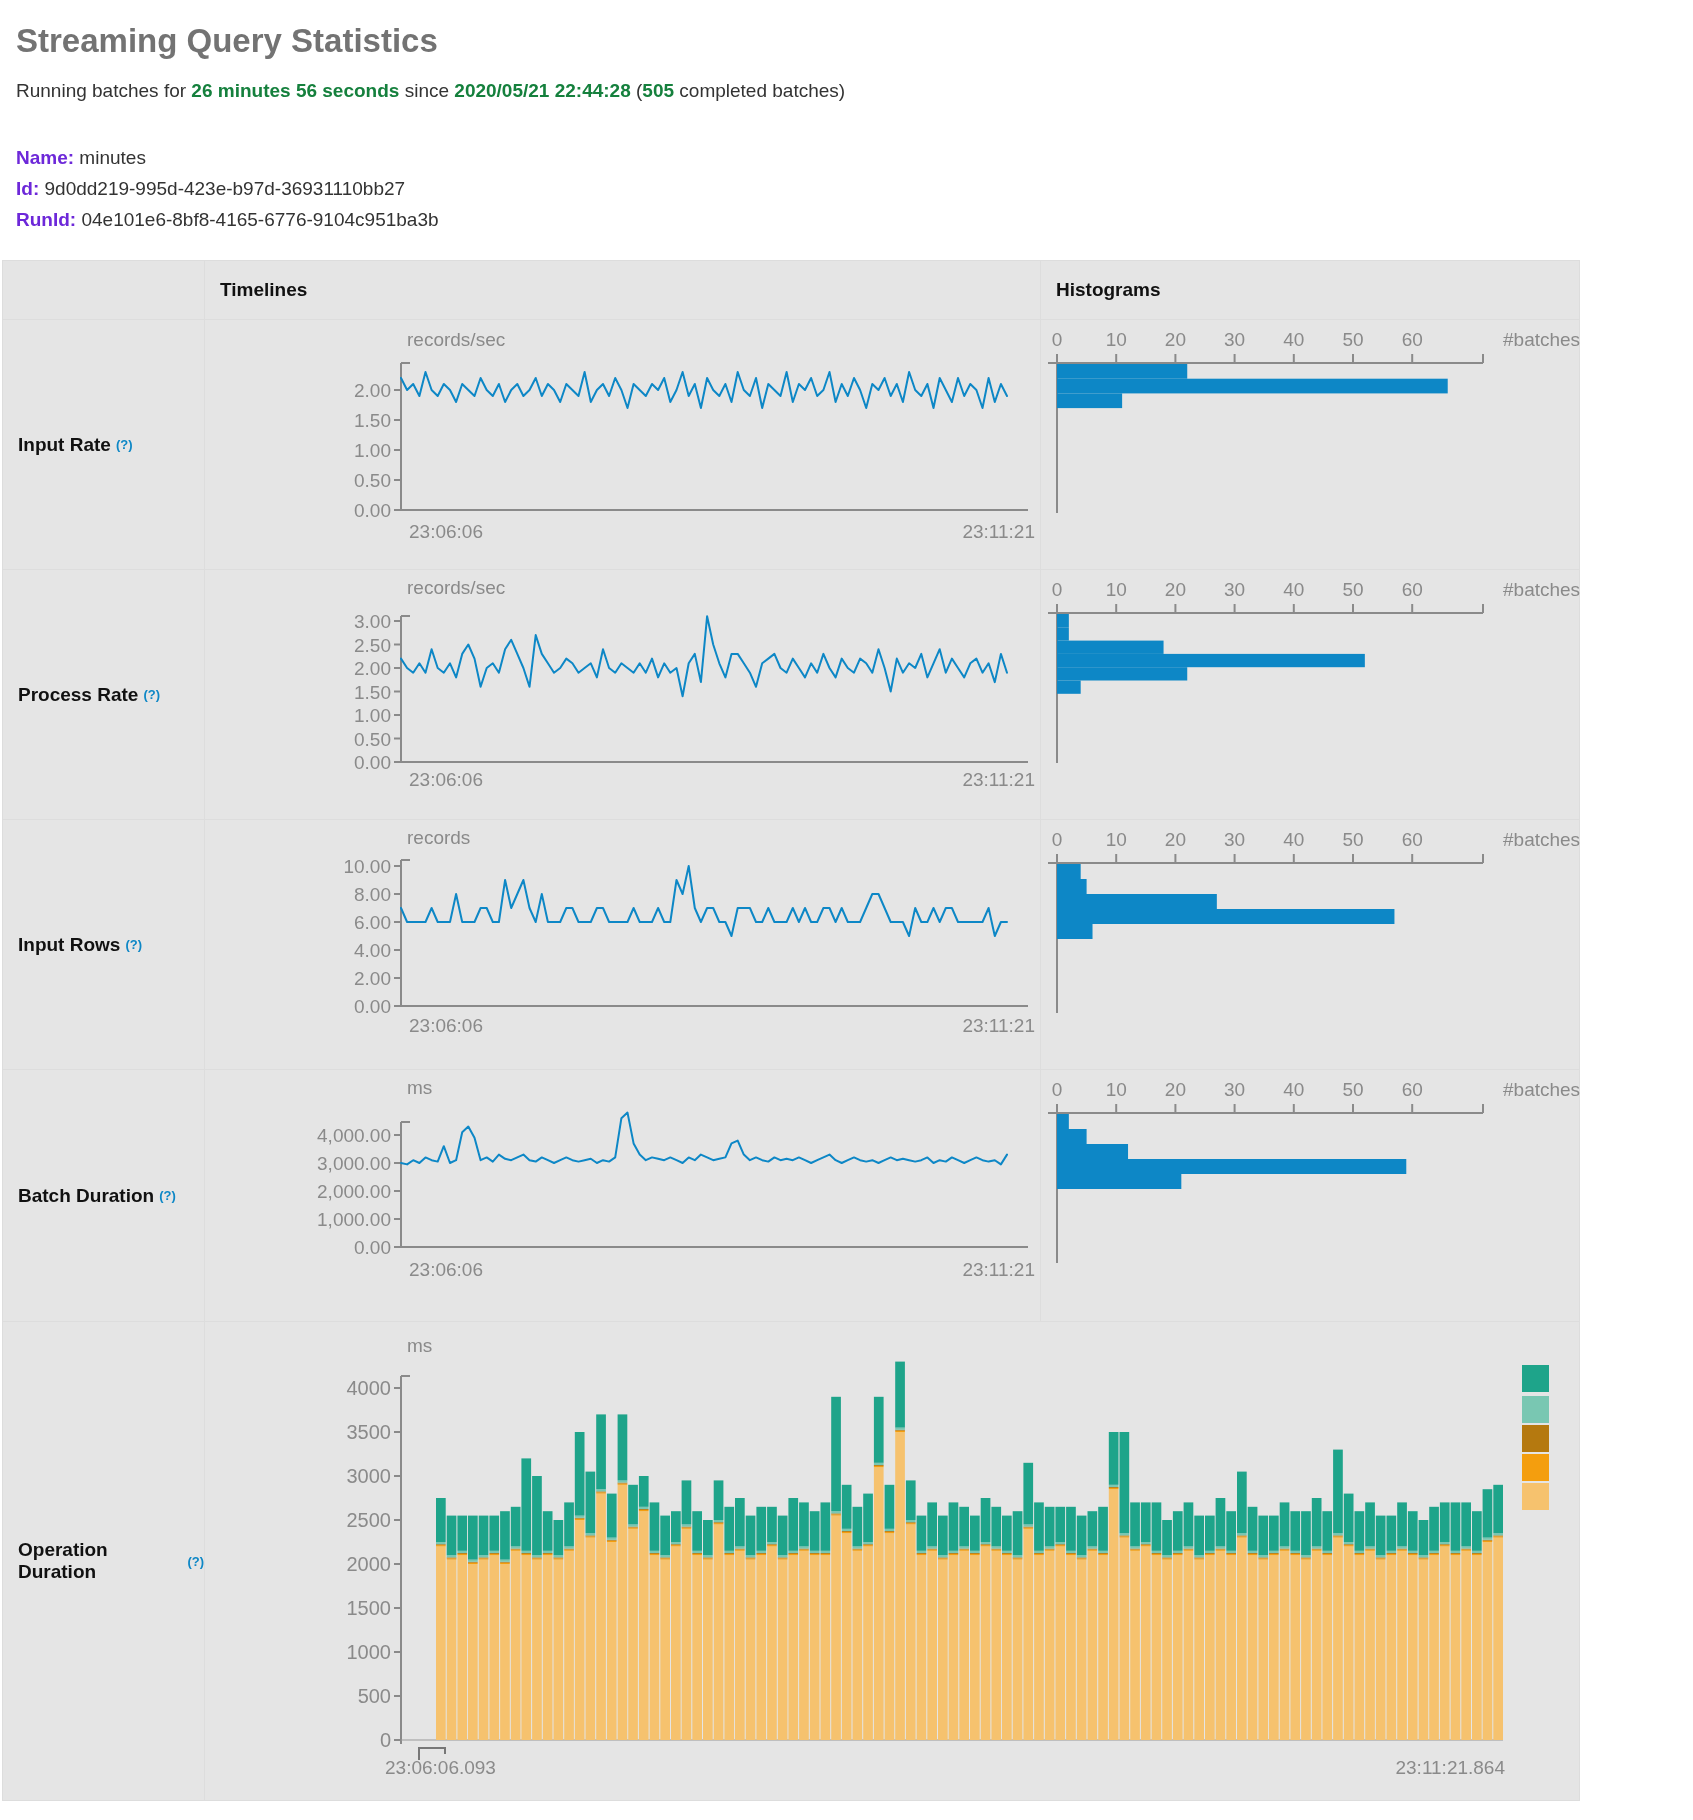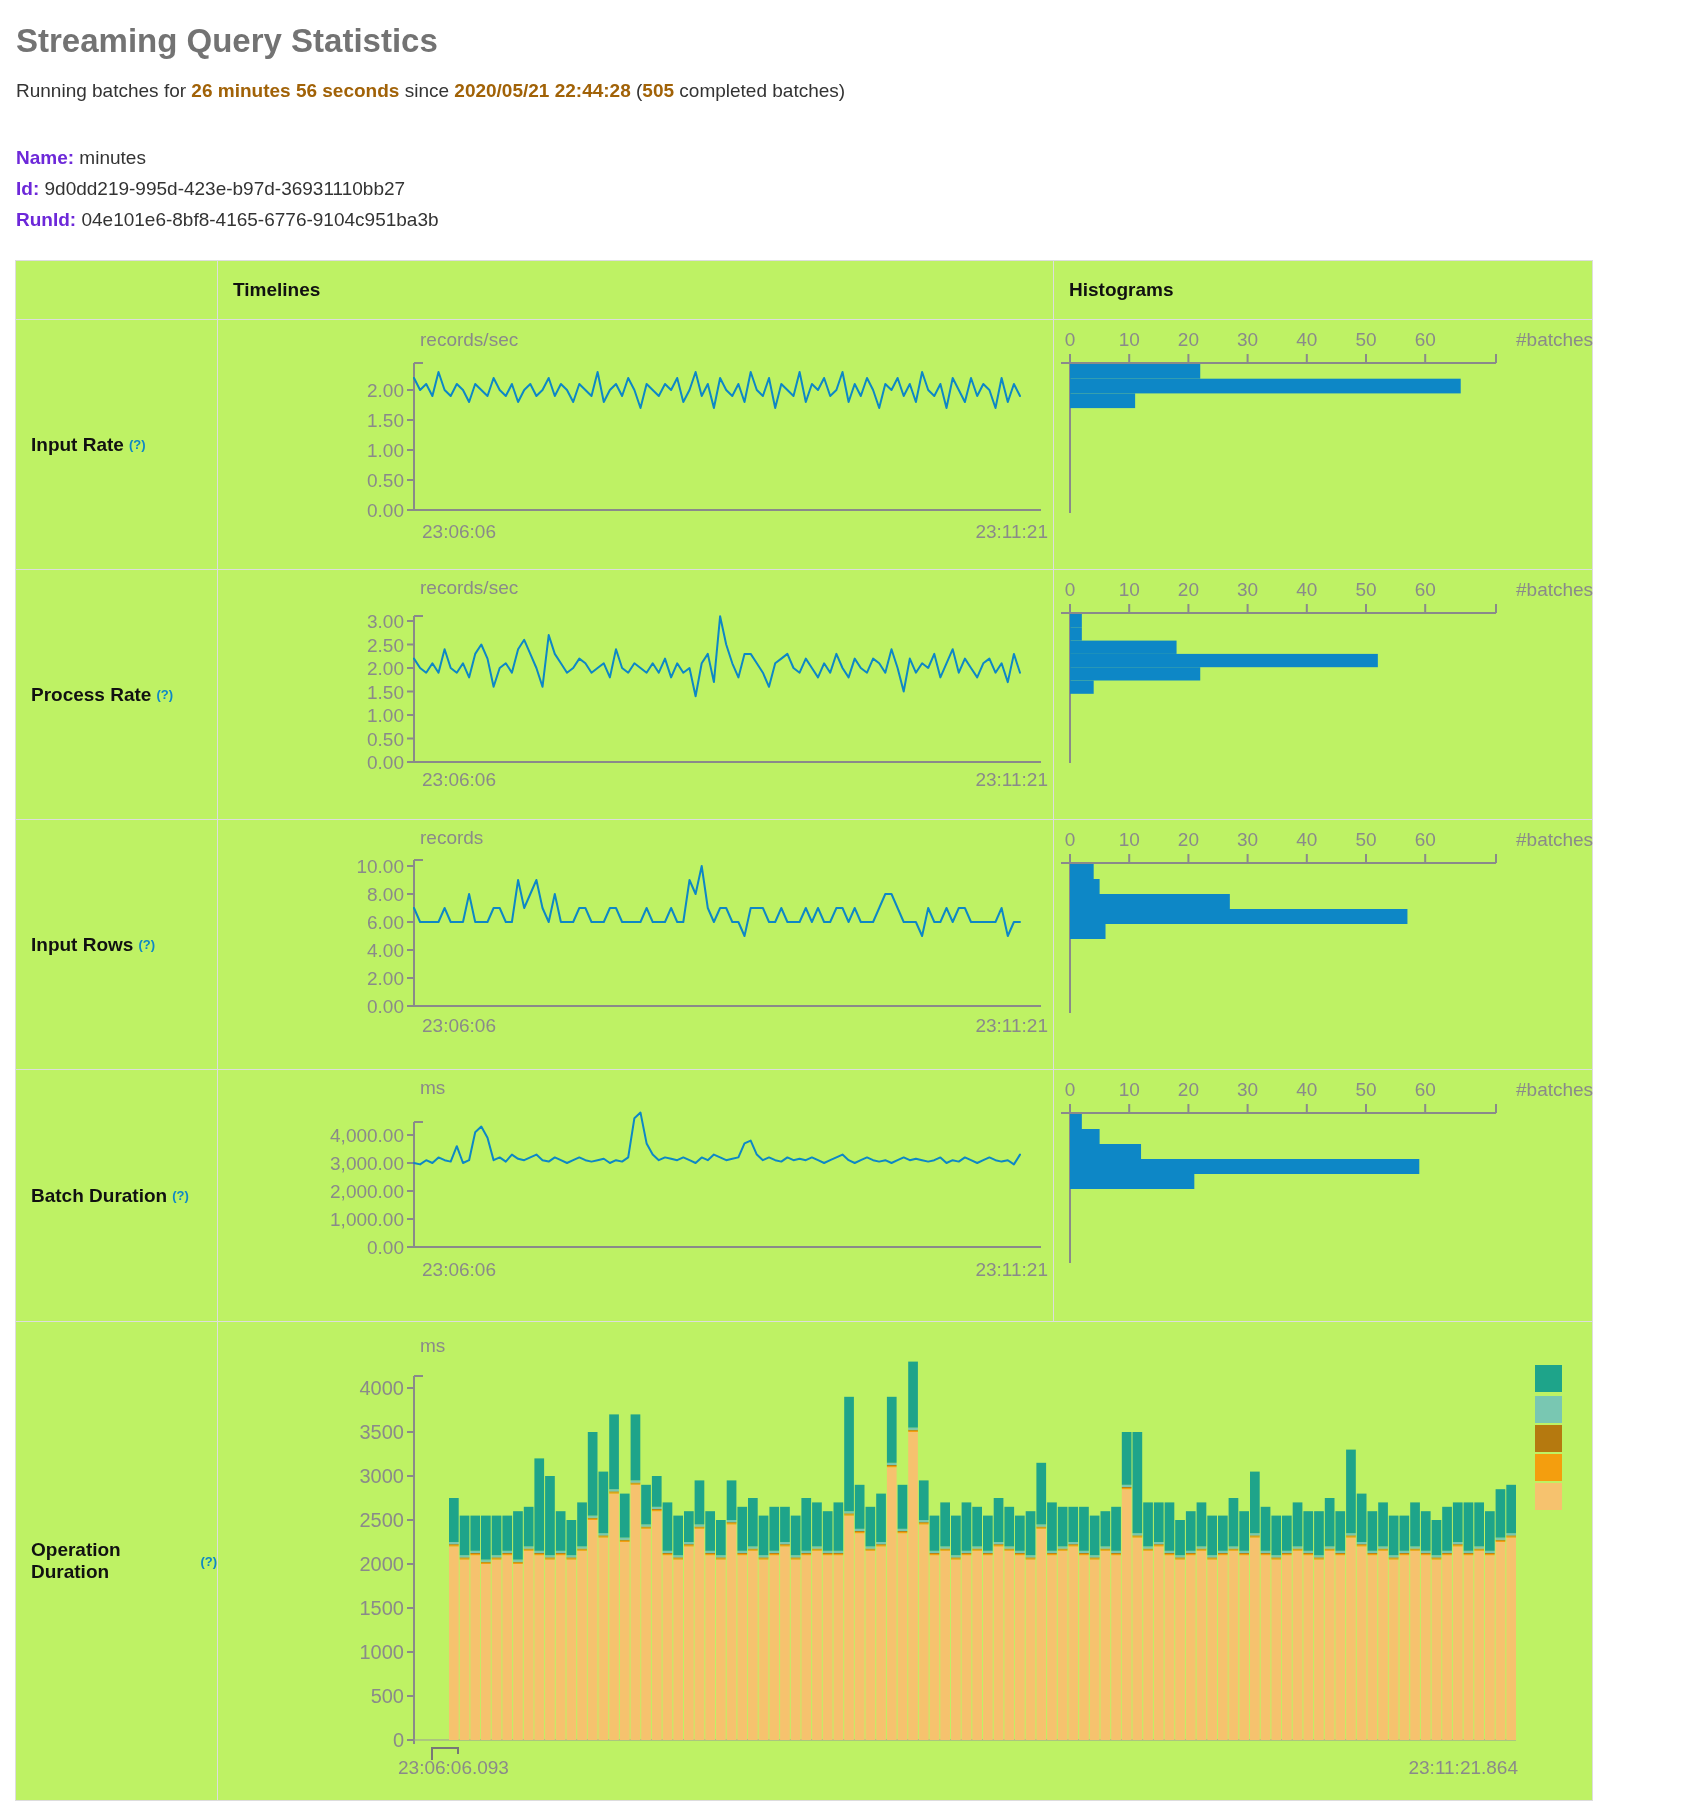--- a/index.html
+++ b/index.html
@@ -4,27 +4,27 @@
 <style>
   html,body{margin:0;padding:0;}
   body{
     width:1693px;height:1820px;background:#ffffff;position:relative;
     font-family:"Liberation Sans",sans-serif;color:#333;
     -webkit-font-smoothing:antialiased;
   }
   .page-header{padding:14px 0 0 16px;}
   h1{font-size:33px;font-weight:700;color:#737373;margin:8px 0 20px 0;letter-spacing:0;}
   .subtitle{font-size:19px;color:#333;margin:0 0 40px 0;}
-  .subtitle b{color:#a16207;}
+  .subtitle b{color:#15803d;}
   .meta{font-size:19px;line-height:31px;color:#333;}
   .meta b{color:#6d28d9;}
 
   .stats-table{
-    position:absolute;left:15px;top:260px;width:1576px;
-    border:1px solid #dddddd;background:#bef264;
+    position:absolute;left:2px;top:260px;width:1576px;
+    border:1px solid #dddddd;background:#e5e5e5;
     display:grid;grid-template-columns:202px 836px 538px;
   }
   .cell{border-right:1px solid #dddddd;border-bottom:1px solid #dddddd;box-sizing:border-box;overflow:visible;}
   .cell.last-col{border-right:none;}
   .cell.last-row{border-bottom:none;}
   .hdr{height:59px;display:flex;align-items:center;padding-left:15px;
        font-size:19px;font-weight:700;color:#111;}
   .rowlabel{display:flex;align-items:center;padding-left:15px;
        font-size:19px;font-weight:700;color:#111;}
   .help-link{color:#0d87c6;font-size:13px;font-weight:700;text-decoration:none;

